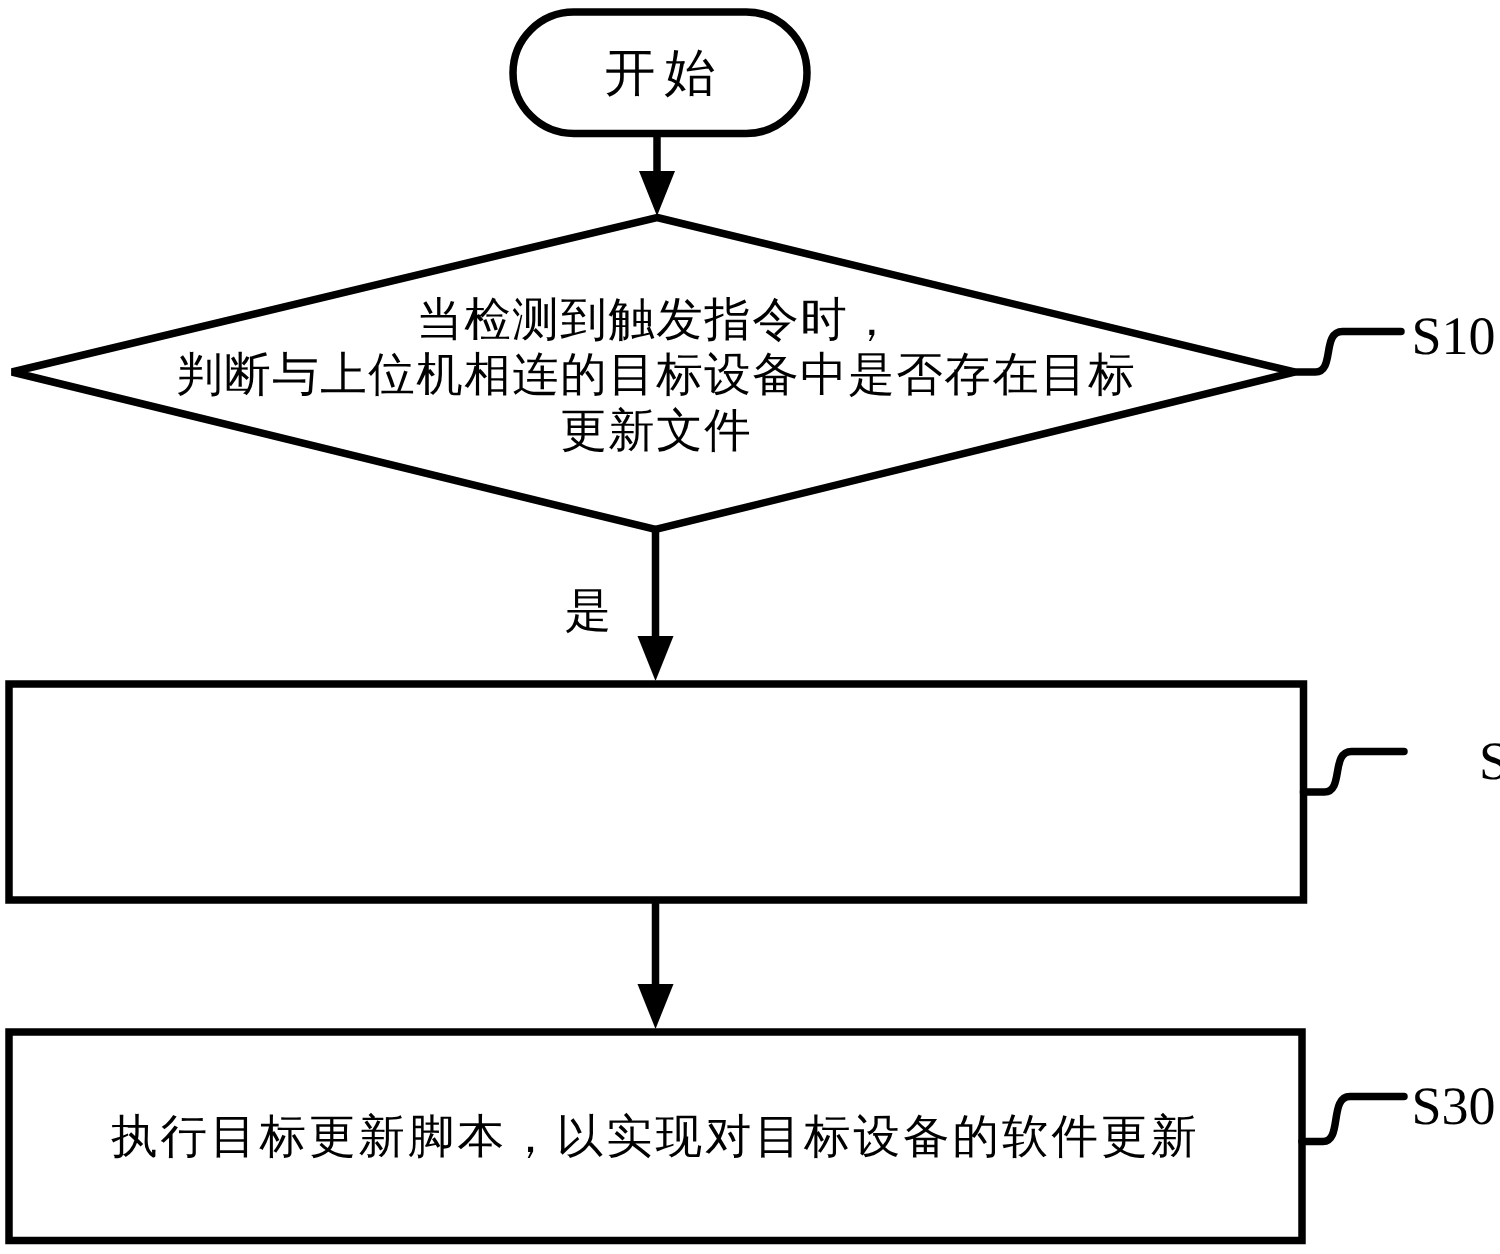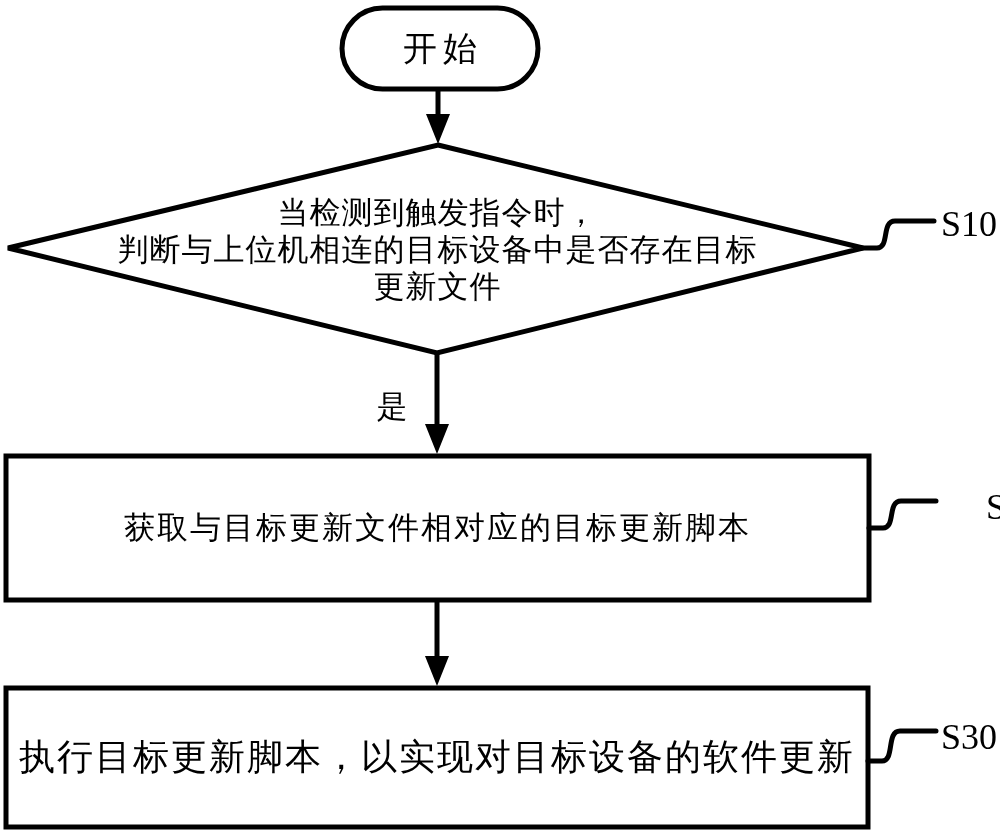--- a/index.html
+++ b/index.html
@@ -28,21 +28,21 @@
     font-size:31px;line-height:34px;text-align:center;
   }
   .step1-text{
     left:6px;top:456px;width:863px;height:144px;
     display:flex;align-items:center;justify-content:center;
     font-size:31px;letter-spacing:2px;
   }
   .step2-text{
     left:6px;top:688px;width:862px;height:139px;
     display:flex;align-items:center;justify-content:center;
-    font-size:36px;letter-spacing:2px;text-align:center;
+    font-size:31px;letter-spacing:2px;text-align:center;
   }
   .step-id{
     font-size:36px;line-height:36px;white-space:nowrap;
   }
   .id-s10{left:941px;top:206px;}
   .id-s20{left:986px;top:489px;}
   .id-s30{left:941px;top:719px;font-family:Liberation Serif, serif;}
 </style>
 </head>
 <body>
@@ -76,21 +76,20 @@
   <div class="txt decision-text">
     <div>当检测到触发指令时，</div>
     <div>判断与上位机相连的目标设备中是否存在目标</div>
     <div>更新文件</div>
   </div>
 
   <div class="txt start-label">开始</div>
 
   <div class="txt yes-label">是</div>
 
-  <div class="txt step1-text">获取与目标更新文件相对应的目标更新脚本</div>
 
   <div class="txt step2-text">执行目标更新脚本，以实现对目标设备的软件更新</div>
 
   <div class="txt step-id id-s10">S10</div>
   <div class="txt step-id id-s20">S20</div>
   <div class="txt step-id id-s30">S30</div>
 
 </div>
 
 </body></html>

